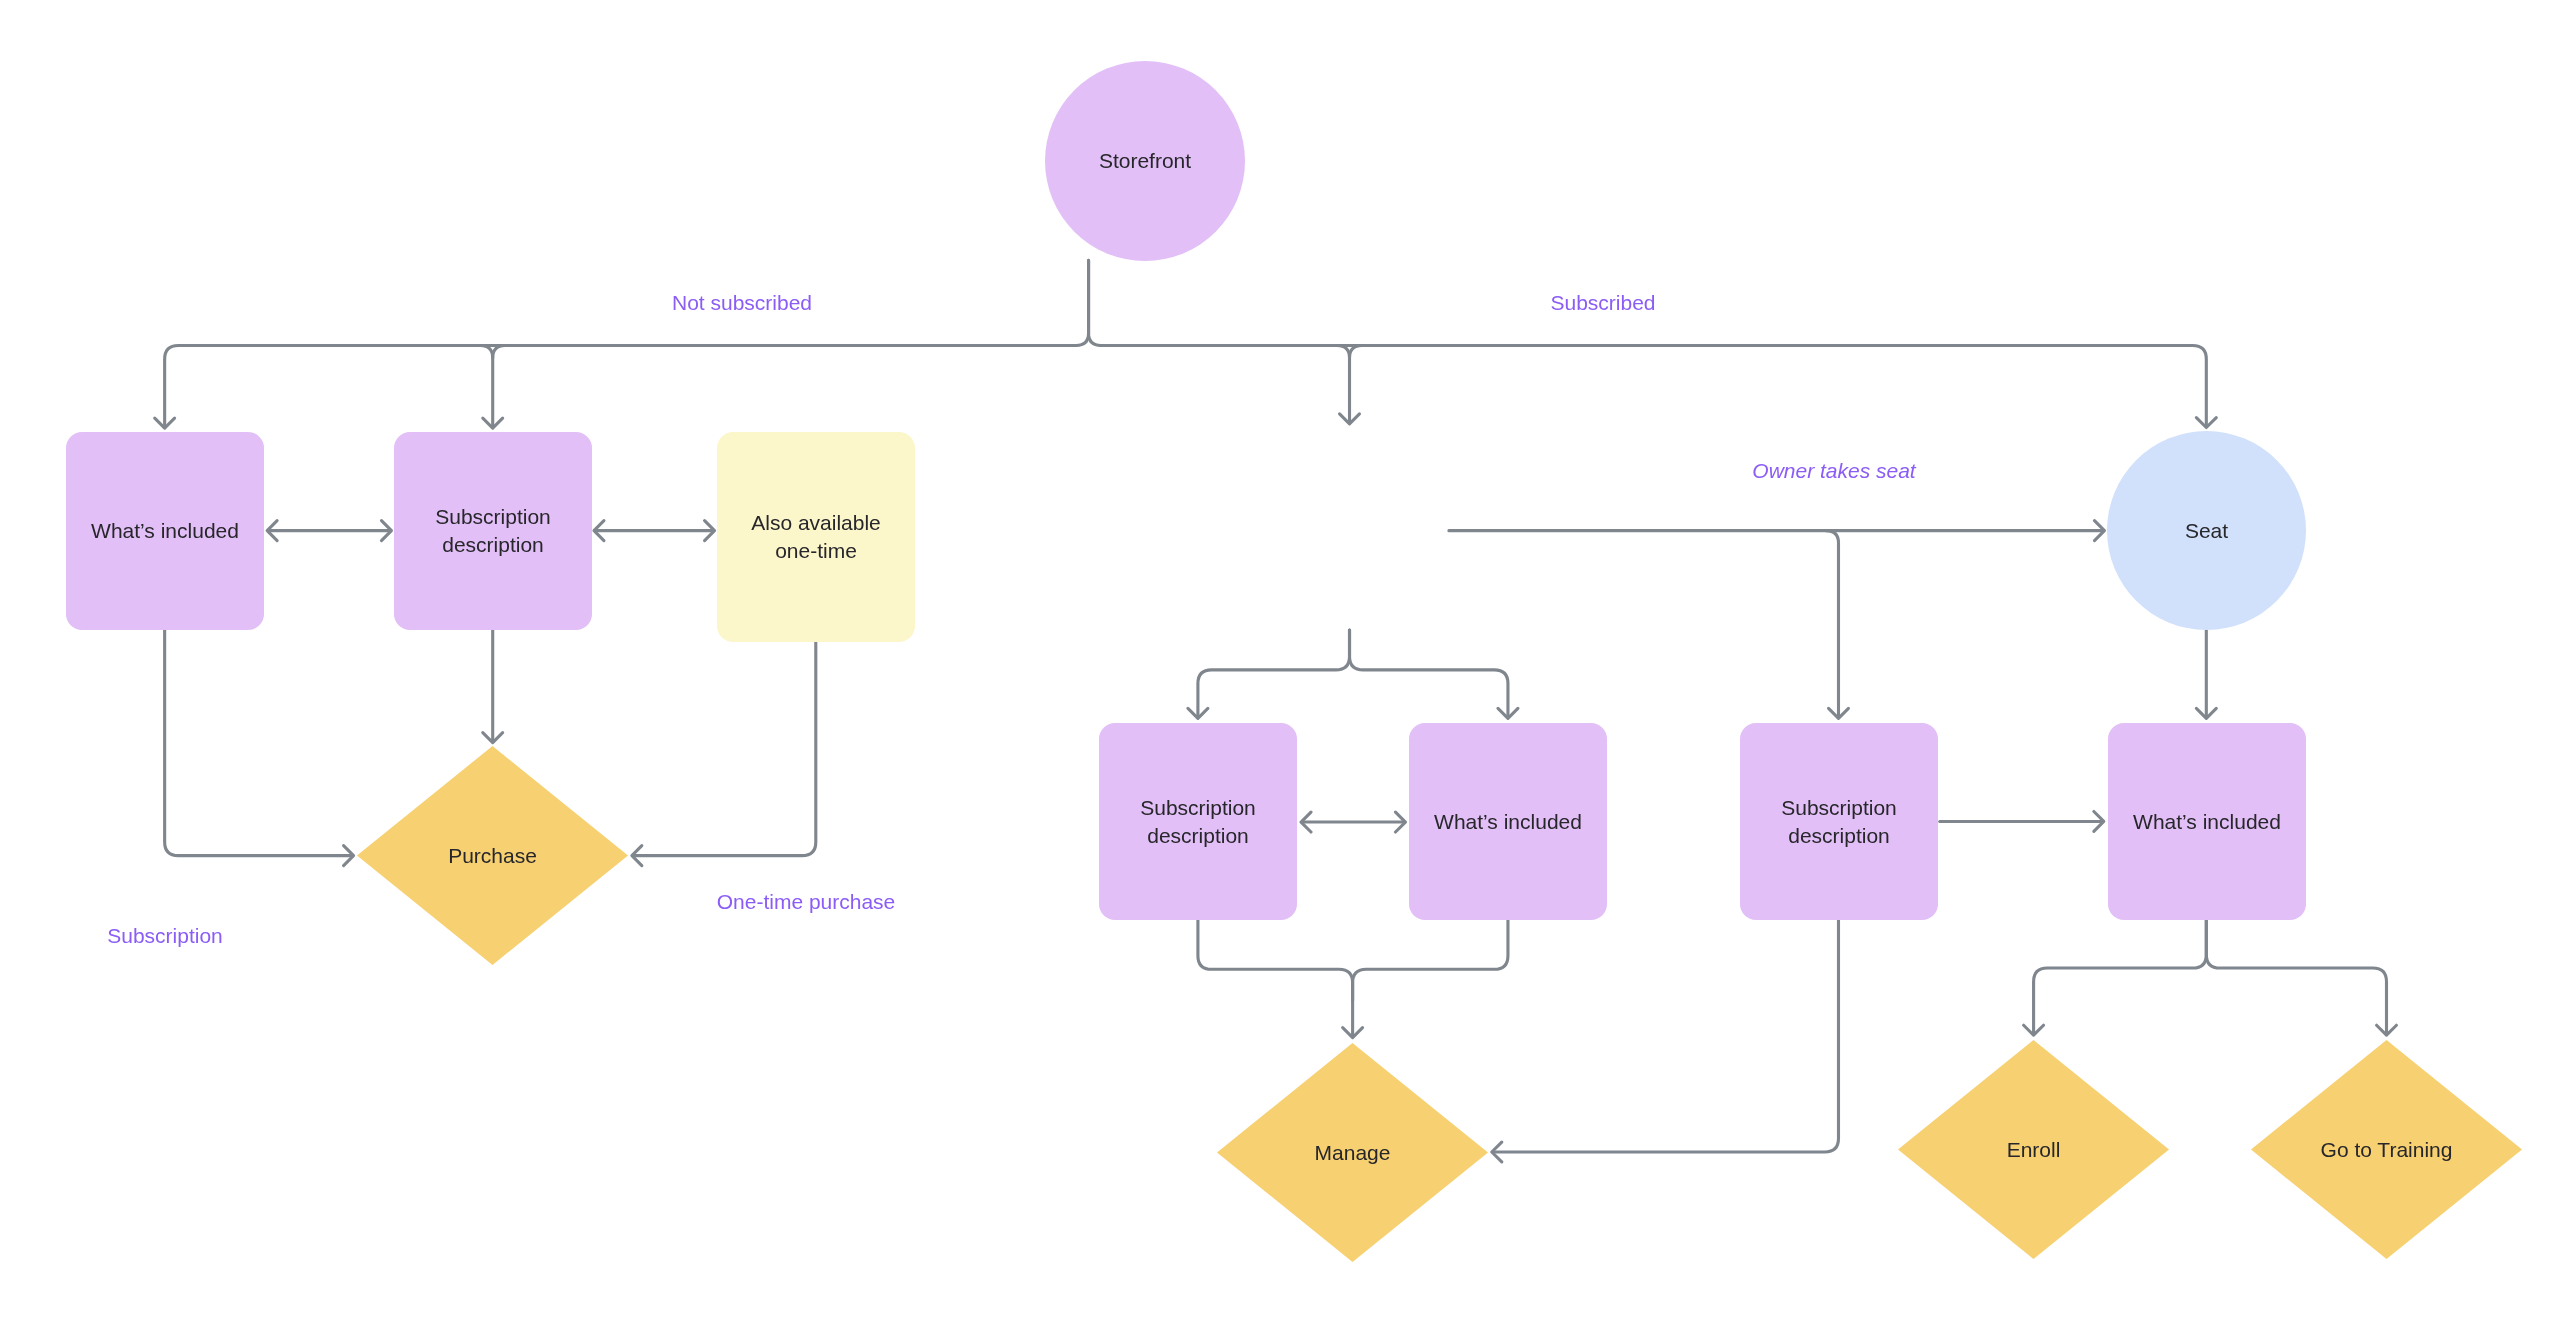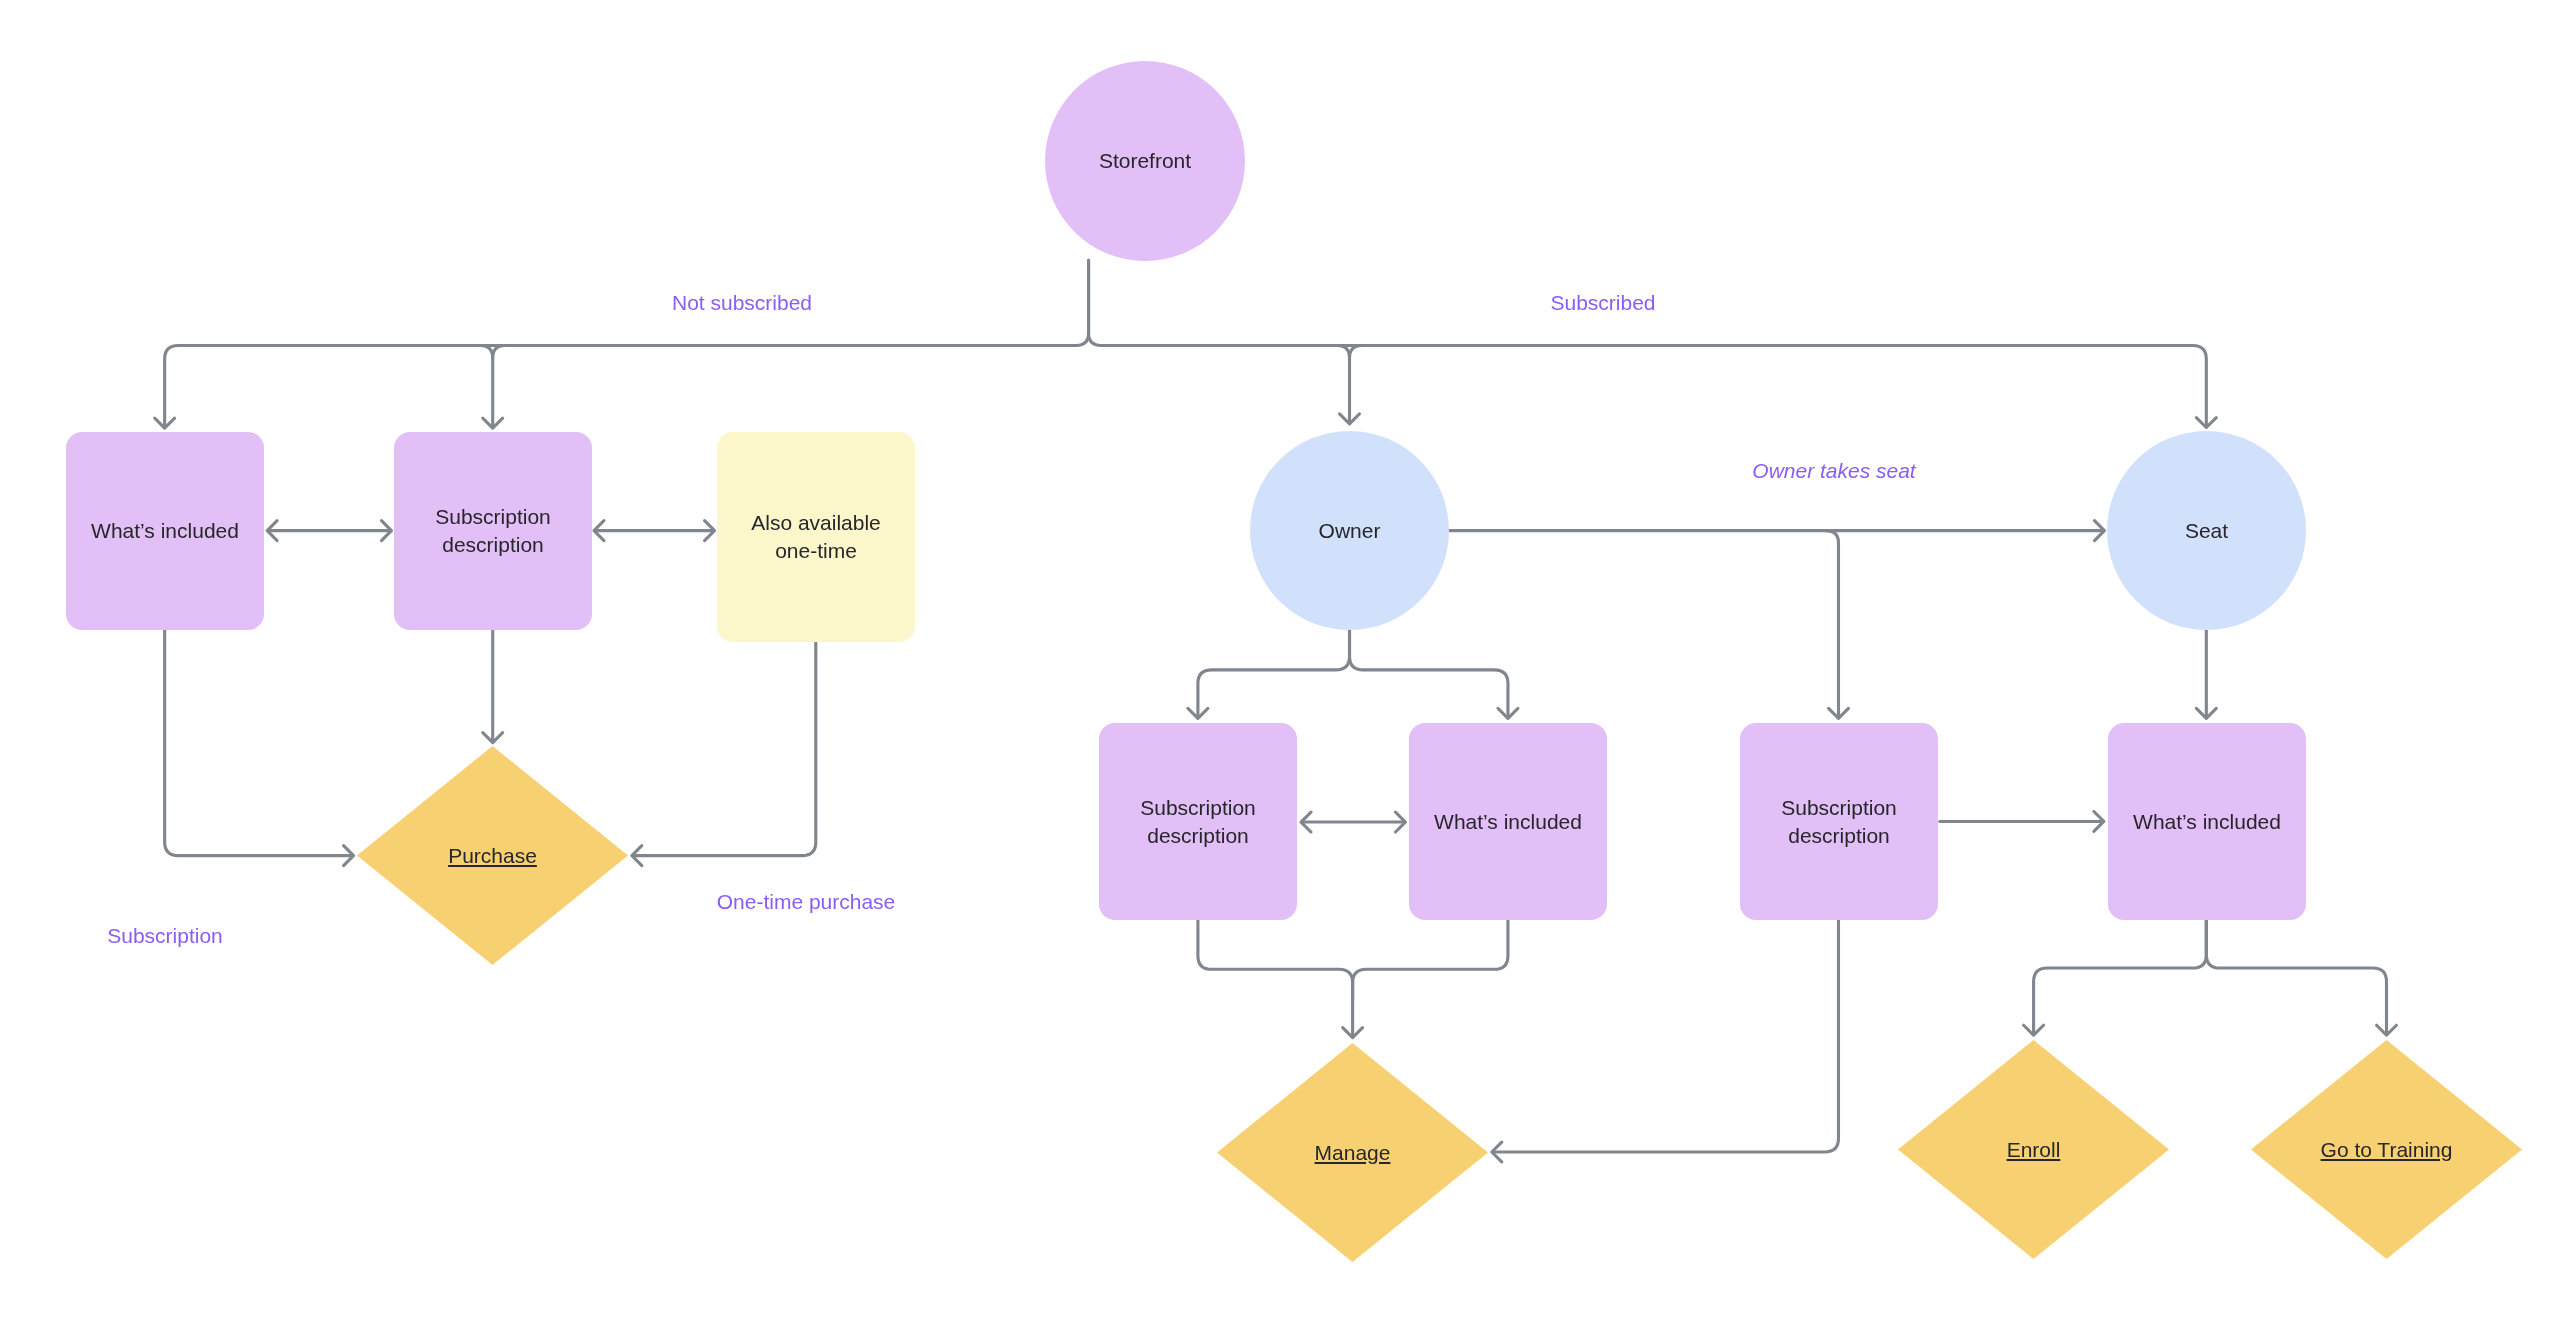--- a/index.html
+++ b/index.html
@@ -19,21 +19,20 @@
   }
   .node .lbl{display:block;}
   .rect{background:#E2BFF6;border-radius:16px;}
   .rect .lbl{max-width:169px;}
   .yellow{background:#FCF6CB;}
   .circle{background:#E2BFF6;border-radius:50%;}
   .blue{background:#D1E1FB;}
   .diamond{
     background:#F6D071;
     clip-path:polygon(50% 0%,100% 50%,50% 100%,0% 50%);
-    text-decoration:underline;
   }
   .diamond .lbl{max-width:132px;}
   .edge-label{
     position:absolute;
     transform:translate(-50%,-50%);
     font-size:21px;color:#8b5cf6;white-space:nowrap;
   }
 </style>
 </head>
 <body>
@@ -104,23 +103,20 @@
   </div>
 
   <div class="node rect yellow" style="left:717px;top:432px;width:198px;height:210px;">
     <span class="lbl">Also available one-time</span>
   </div>
 
   <div class="node diamond" style="left:357px;top:746px;width:271px;height:219px;">
     <span class="lbl">Purchase</span>
   </div>
 
-  <div class="node circle blue" style="left:1250px;top:431px;width:199px;height:199px;">
-    <span class="lbl">Owner</span>
-  </div>
 
   <div class="node circle blue" style="left:2107px;top:431px;width:199px;height:199px;">
     <span class="lbl">Seat</span>
   </div>
 
   <div class="node rect" style="left:1099px;top:723px;width:198px;height:197px;">
     <span class="lbl">Subscription description</span>
   </div>
 
   <div class="node rect" style="left:1409px;top:723px;width:198px;height:197px;">

